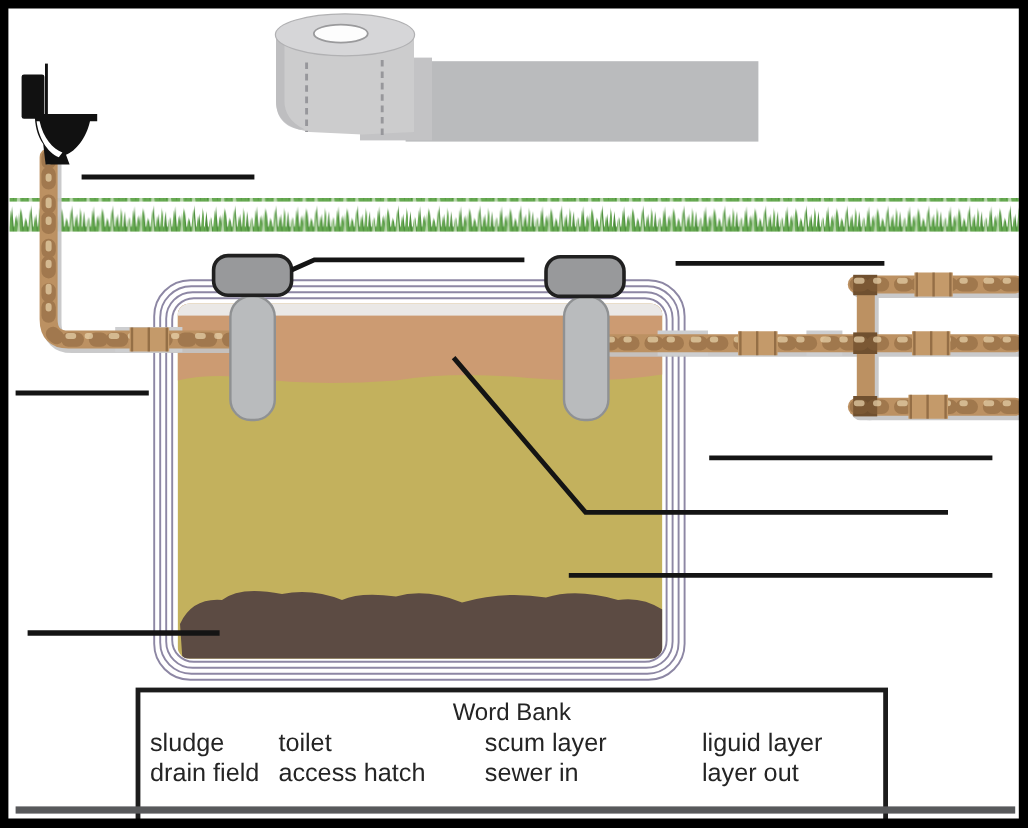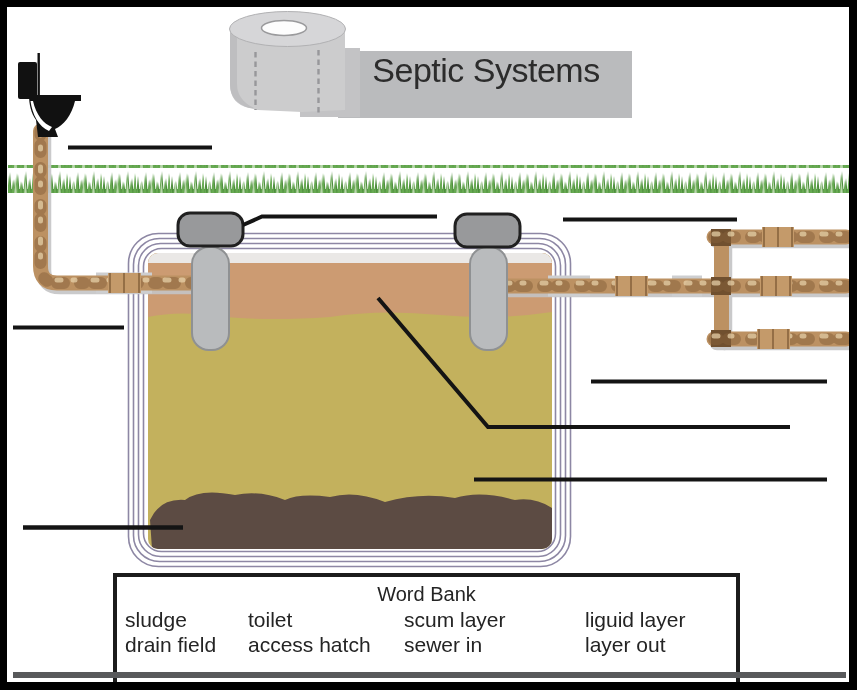--- a/index.html
+++ b/index.html
@@ -20,21 +20,21 @@
   .wordbank{
     position:absolute;left:113px;top:573px;width:627px;height:120px;
     border:4px solid #1c1c1c;background:#ffffff;box-sizing:border-box;
   }
   .wb-title{
     position:absolute;left:0;top:6px;width:100%;text-align:center;
     font-size:20px;color:#242424;
   }
   .wb-cell{position:absolute;font-size:21px;color:#242424;white-space:nowrap;}
   .wb-r0{top:31px;} .wb-r1{top:56px;}
-  .wb-c0{left:8px;} .wb-c1{left:131px;} .wb-c2{left:287px;} .wb-c3{left:468px;}
+  .wb-c0{left:8px;} .wb-c1{left:115px;} .wb-c2{left:287px;} .wb-c3{left:468px;}
   .bottom-bar{
     position:absolute;left:13px;top:672px;width:833px;height:6px;background:#58595b;
   }
   .frame{
     position:absolute;left:0;top:0;width:857px;height:690px;box-sizing:border-box;
     border-style:solid;border-color:#000;border-width:7px 8px 8px 7px;
     pointer-events:none;z-index:50;
   }
 </style>
 </head>
@@ -168,21 +168,20 @@
     <path d="M243 225 L262 216.5 L437 216.5"></path>
     <path d="M563 219.5 L737 219.5"></path>
     <path d="M13 327.5 L124 327.5"></path>
     <path d="M378 298 L488 427 L790 427"></path>
     <path d="M591 381.5 L827 381.5"></path>
     <path d="M474 479.5 L827 479.5"></path>
     <path stroke-width="4.5" d="M23 527.5 L183 527.5"></path>
   </g>
 </svg>
 
-<div class="overlay banner-title">Septic Systems</div>
 
 <div class="wordbank">
   <div class="wb-title">Word Bank</div>
   <span class="wb-cell wb-r0 wb-c0">sludge</span>
   <span class="wb-cell wb-r0 wb-c1">toilet</span>
   <span class="wb-cell wb-r0 wb-c2">scum layer</span>
   <span class="wb-cell wb-r0 wb-c3">liguid layer</span>
   <span class="wb-cell wb-r1 wb-c0">drain field</span>
   <span class="wb-cell wb-r1 wb-c1">access hatch</span>
   <span class="wb-cell wb-r1 wb-c2">sewer in</span>

